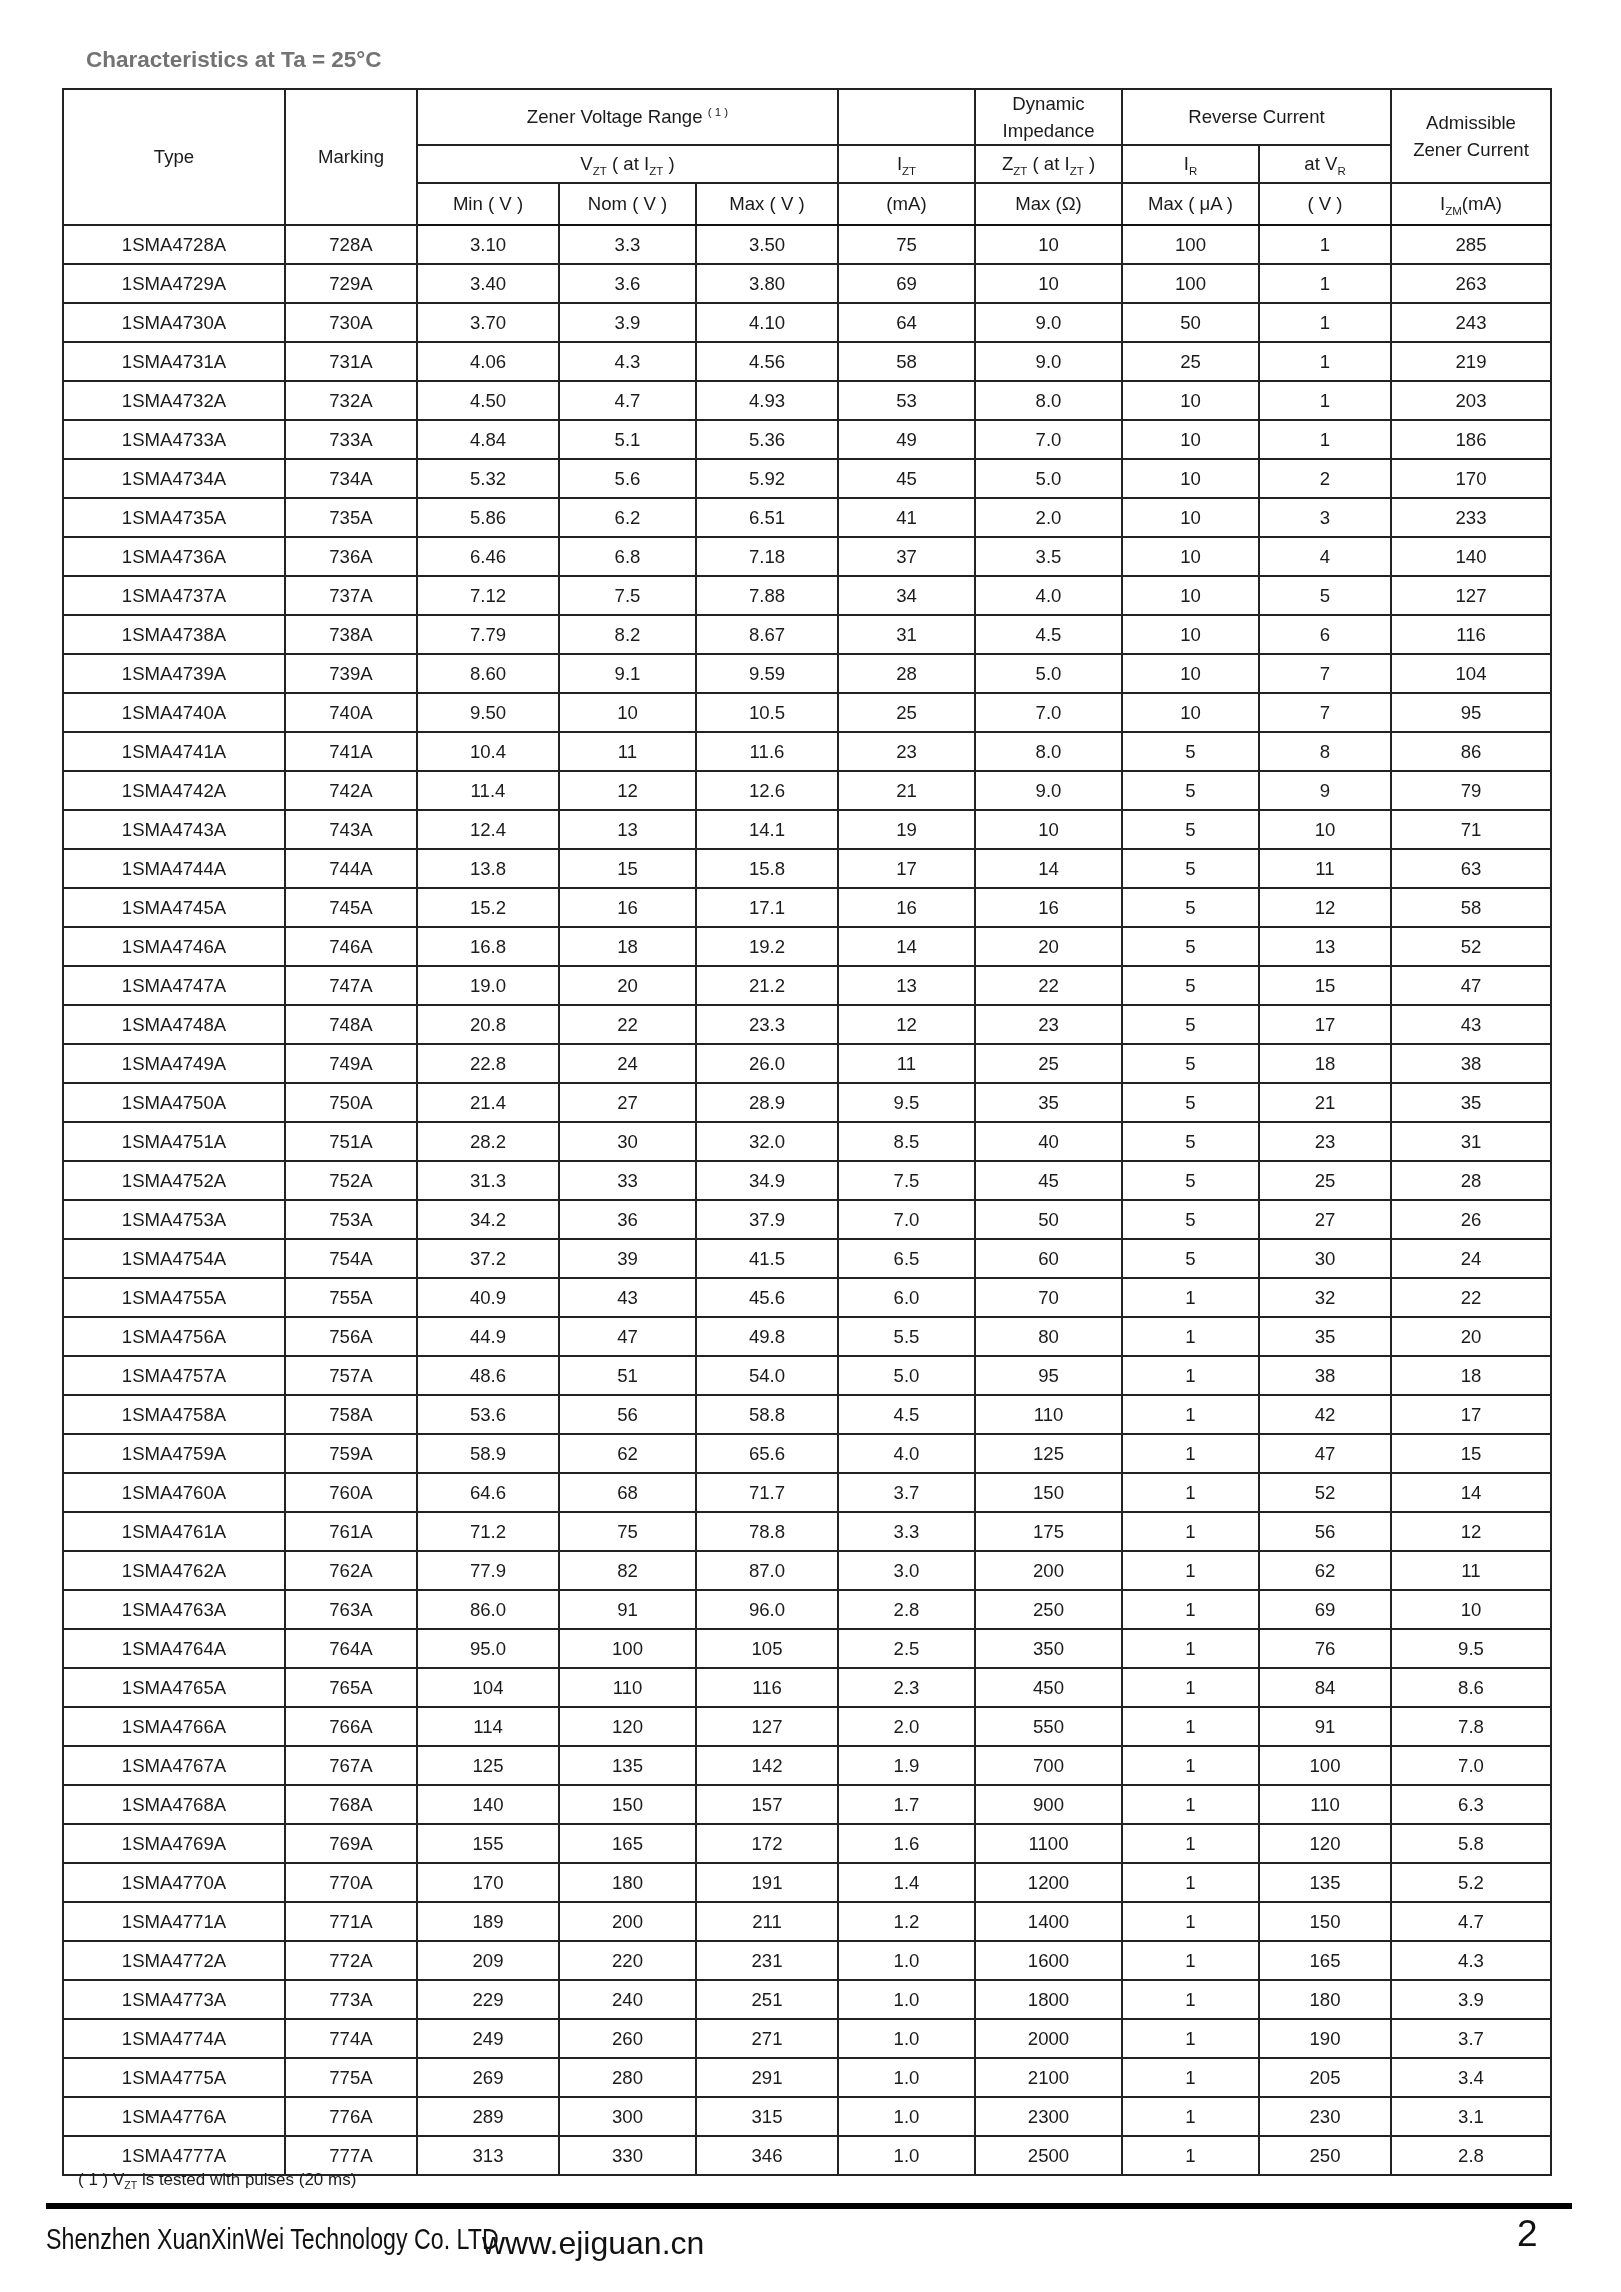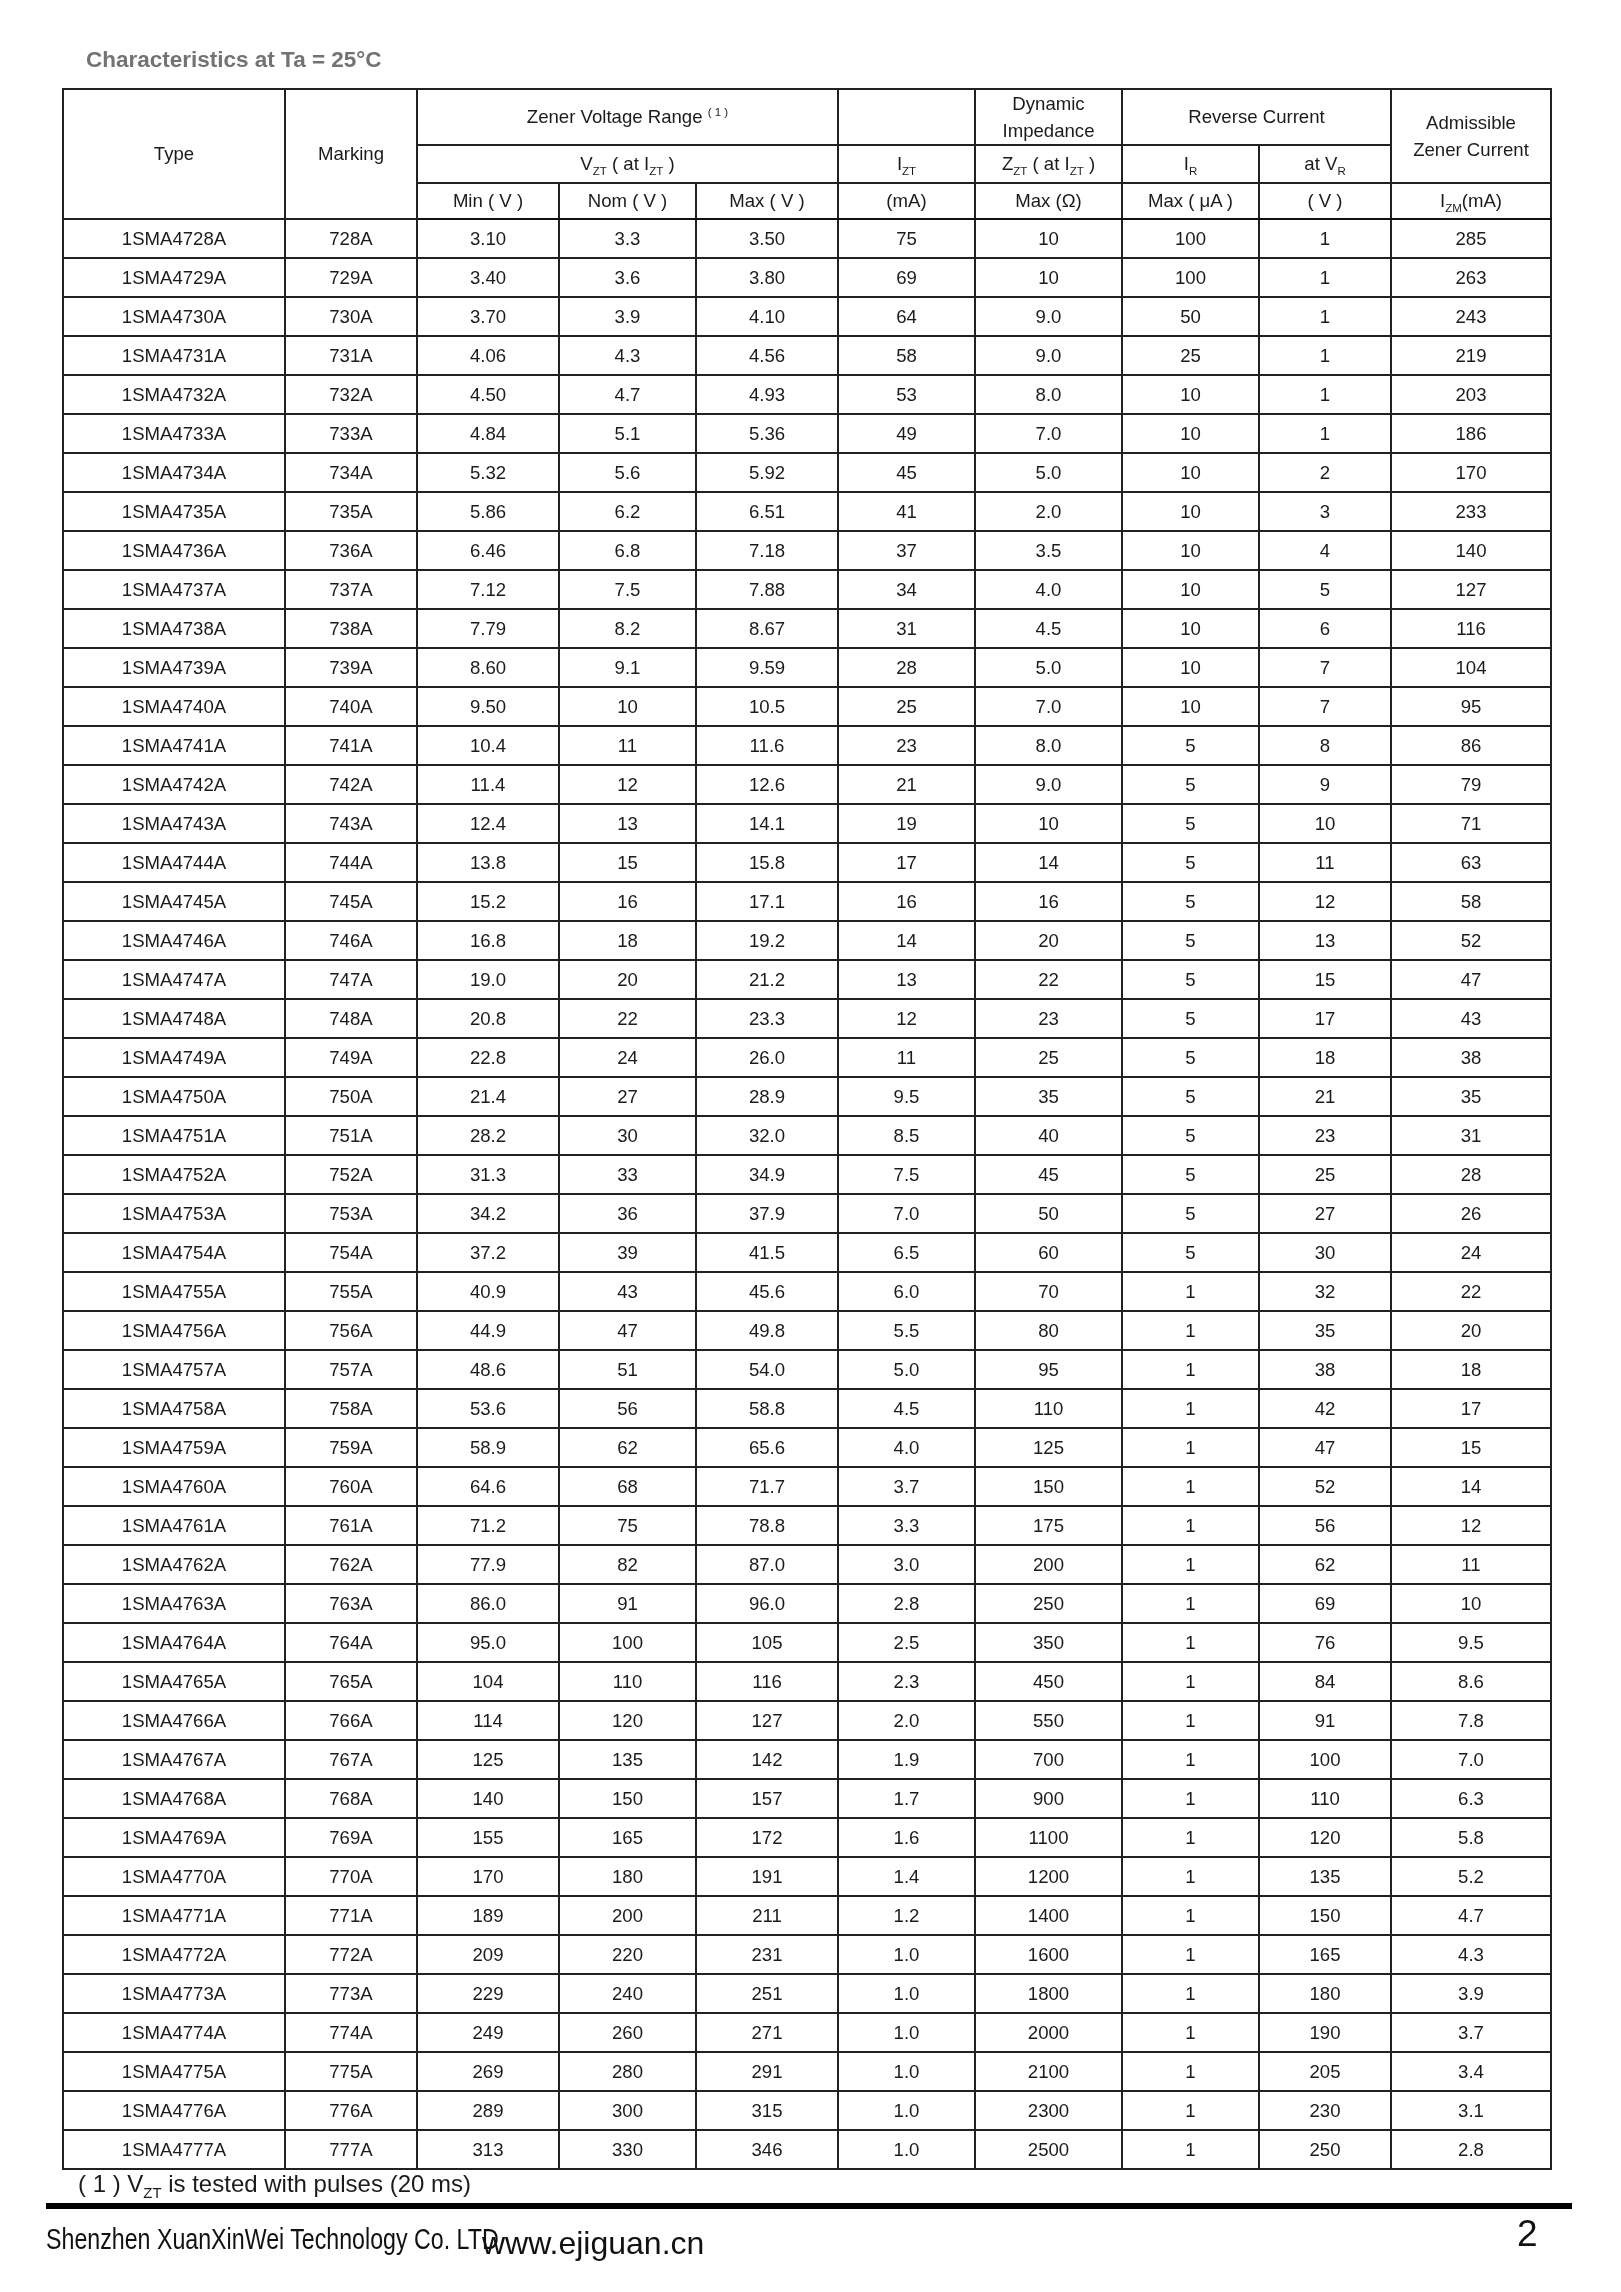--- a/index.html
+++ b/index.html
@@ -22,29 +22,29 @@
   }
   .ztable th, .ztable td {
     border:2px solid #222;
     text-align:center; vertical-align:middle;
     font-size:18.6px; font-weight:normal;
     padding:0; color:#1b1b1b;
     overflow:hidden;
   }
   .ztable thead tr.h1 { height:44px; }
   .ztable thead tr.h2 { height:38px; }
-  .ztable thead tr.h3 { height:36px; }
+  .ztable thead tr.h3 { height:42px; }
   .ztable thead tr.h3 th { border-bottom:2.9px solid #111; }
   .ztable tbody tr { height:39px;margin-left:16px; }
   .ztable .wrap { white-space:pre-line; line-height:27px; }
   .ztable sub { font-size:0.62em; line-height:0; }
   .ztable sup { font-size:0.62em; line-height:0; }
   .footnote {
     position:absolute; left:78px; top:2170px;
-    font-size:24px; color:#1b1b1b;text-align:center;
+    font-size:17px; color:#1b1b1b;text-align:center;
   }
   .footnote sub { font-size:0.62em; }
   .footer-rule {
     position:absolute; left:46px; top:2203px;
     width:1526px; height:5.9px; background:#000;
   }
   .footer-company {
     position:absolute; left:46px; top:2223px;
     font-size:29px; color:#111;
     transform:scaleX(0.8); transform-origin:0 50%;

